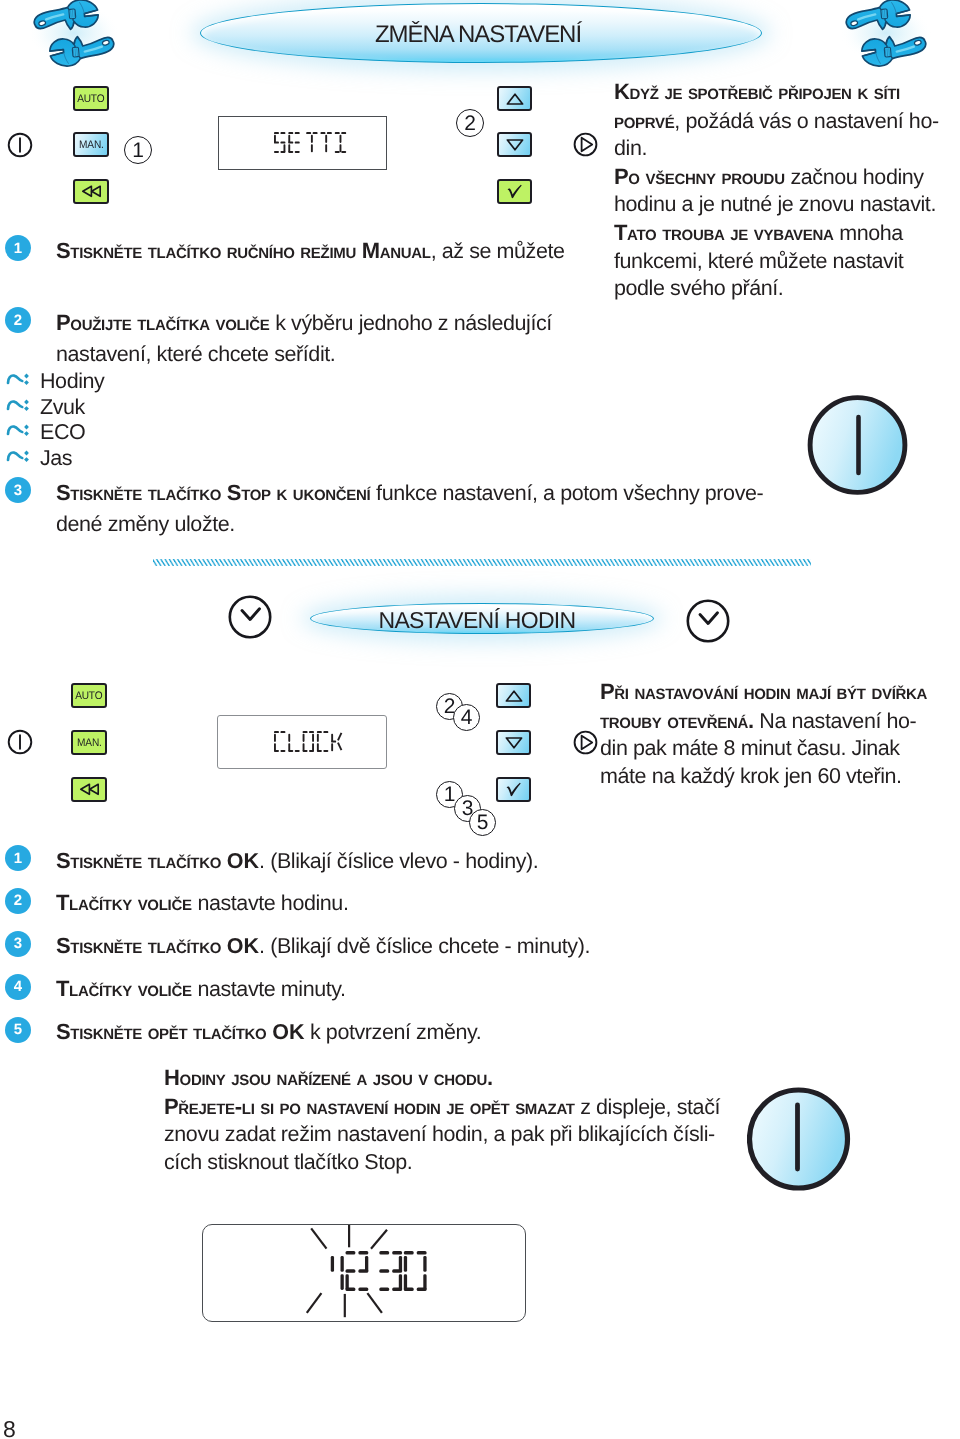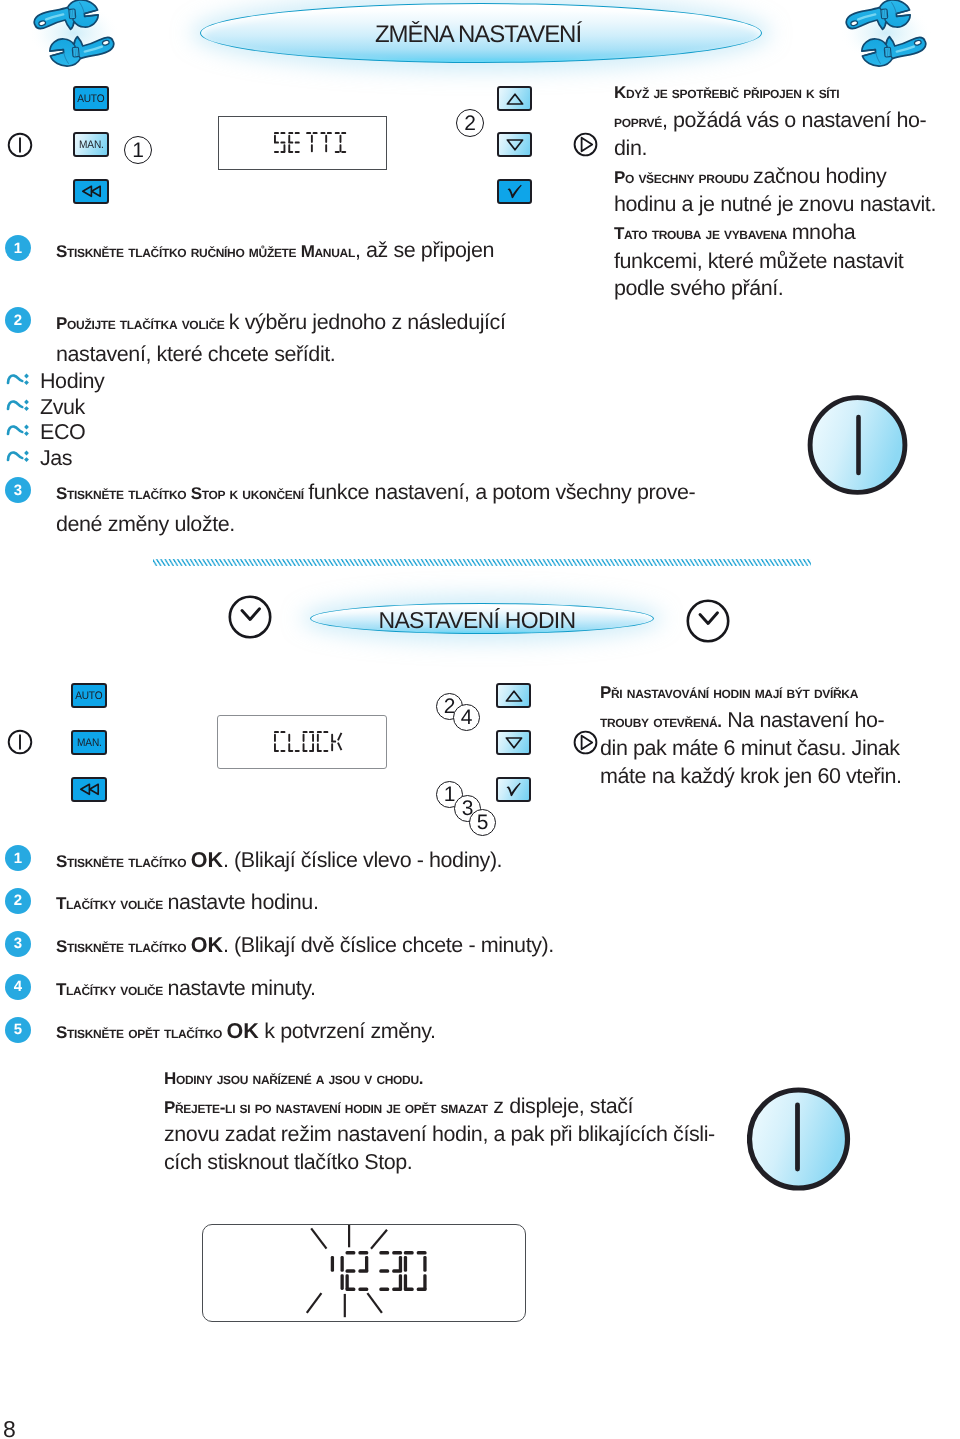--- a/index.html
+++ b/index.html
@@ -13,33 +13,33 @@
   .banner .cap{position:absolute;left:0;top:0;width:100%;height:100%;
      border-radius:50%;
      background:linear-gradient(to bottom,#ffffff 0%,#fbfeff 12%,#eaf7fd 32%,#cfeefb 55%,#a9e1f7 78%,#7fd6f4 92%,#4ad0f5 100%);
      border:1.6px solid #109bc9;
      box-shadow:0 0 20px 9px rgba(168,222,243,0.50), inset 0 3px 7px rgba(255,255,255,0.9);}
   .banner .txt{position:absolute;left:0;top:0;width:100%;height:100%;
      display:flex;align-items:center;justify-content:center;color:#231f20;}
 
   
   .btn{position:absolute;box-sizing:border-box;border:2.2px solid #1d1d24;
-       border-radius:3px;background:#0ea5e9;
+       border-radius:3px;background:#bef264;
        display:flex;align-items:center;justify-content:center;}
   .btn.on{background:linear-gradient(112deg,#eaf8fd 0%,#cdeefb 28%,#9fdff6 62%,#72cff1 100%);}
   .btn .lbl{font-size:11px;font-weight:400;letter-spacing:-0.2px;color:#1b1b22;transform:scaleX(0.92);}
 
   
   .lcd{position:absolute;box-sizing:border-box;border:1.5px solid #4a4d51;background:#fff;}
 
   
   .ncirc{position:absolute;box-sizing:border-box;border:1.7px solid #17171c;border-radius:50%;background:#fff;
          display:flex;align-items:center;justify-content:center;font-size:21px;color:#17171c;line-height:1;}
 
-  .sc{font-weight:700;font-variant:small-caps;font-size:17px;letter-spacing:-0.32px;}
+  .sc{font-weight:700;font-variant:small-caps;font-size:22px;letter-spacing:-0.32px;}
 
   .para{position:absolute;font-size:21.5px;line-height:31.6px;letter-spacing:-0.42px;}
 
 
   .stepnum{position:absolute;width:26px;height:26px;border-radius:50%;background:#27a9e1;color:#fff;
      font-size:15px;font-weight:700;display:flex;align-items:center;justify-content:center;line-height:1;}
   .listrow{display:flex;align-items:baseline;height:25.6px;font-size:21.5px;letter-spacing:-0.42px;}
   .tilde{display:inline-block;width:34px;flex:0 0 34px;line-height:0;}
   .ltx{}
 
@@ -198,21 +198,21 @@
   <svg viewBox="0 0 25 25" width="25" height="25">
     <circle cx="12.5" cy="12.5" r="10.9" fill="none" stroke="#17171c" stroke-width="1.9"></circle>
     <path d="M8.6 5.7 L19.2 12.5 L8.6 19.3 Z" fill="none" stroke="#17171c" stroke-width="1.8" stroke-linejoin="round"></path>
   </svg>
 </div>
 
 <div class="steplist" style="left:5px;top:235px;">
     <div class="steprow" style="top:0px;">
       <div class="stepnum">1</div>
       <div class="steptxt">
-        <div class="ln"><span class="sc">Stiskněte tlačítko ručního můžete Manual</span><span>, až se připojen</span></div>
+        <div class="ln"><span class="sc">Stiskněte tlačítko ručního režimu Manual</span><span>, až se můžete</span></div>
       </div>
     </div>
     <div class="steprow" style="top:72px;">
       <div class="stepnum">2</div>
       <div class="steptxt">
         <div class="ln"><span class="sc">Použijte tlačítka voliče </span><span>k výběru jednoho z následující</span></div>
         <div class="ln"><span>nastavení, které chcete seřídit.</span></div>
       </div>
     </div>
     <div class="steprow" style="top:242px;">
@@ -395,21 +395,21 @@
 <div class="abs" style="left:573px;top:730px;width:25px;height:25px;">
   <svg viewBox="0 0 25 25" width="25" height="25">
     <circle cx="12.5" cy="12.5" r="10.9" fill="none" stroke="#17171c" stroke-width="1.9"></circle>
     <path d="M8.6 5.7 L19.2 12.5 L8.6 19.3 Z" fill="none" stroke="#17171c" stroke-width="1.8" stroke-linejoin="round"></path>
   </svg>
 </div>
 
 <div class="para lines" style="left:600px;top:678px;width:345px;line-height:27.6px;">
     <div class="ln"><span class="sc">Při nastavování hodin mají být dvířka</span></div>
     <div class="ln"><span class="sc">trouby otevřená.</span><span> Na nastavení ho-</span></div>
-    <div class="ln"><span>din pak máte 6 minut času. Jinak</span></div>
+    <div class="ln"><span>din pak máte 8 minut času. Jinak</span></div>
     <div class="ln"><span>máte na každý krok jen 60 vteřin.</span></div>
   </div>
 
 <div class="steplist" style="left:5px;top:845px;">
     <div class="steprow" style="top:0px;">
       <div class="stepnum">1</div>
       <div class="steptxt">
         <div class="ln"><span class="sc">Stiskněte tlačítko </span><b class="okb">OK</b><span>. (Blikají číslice vlevo - hodiny).</span></div>
       </div>
     </div>

